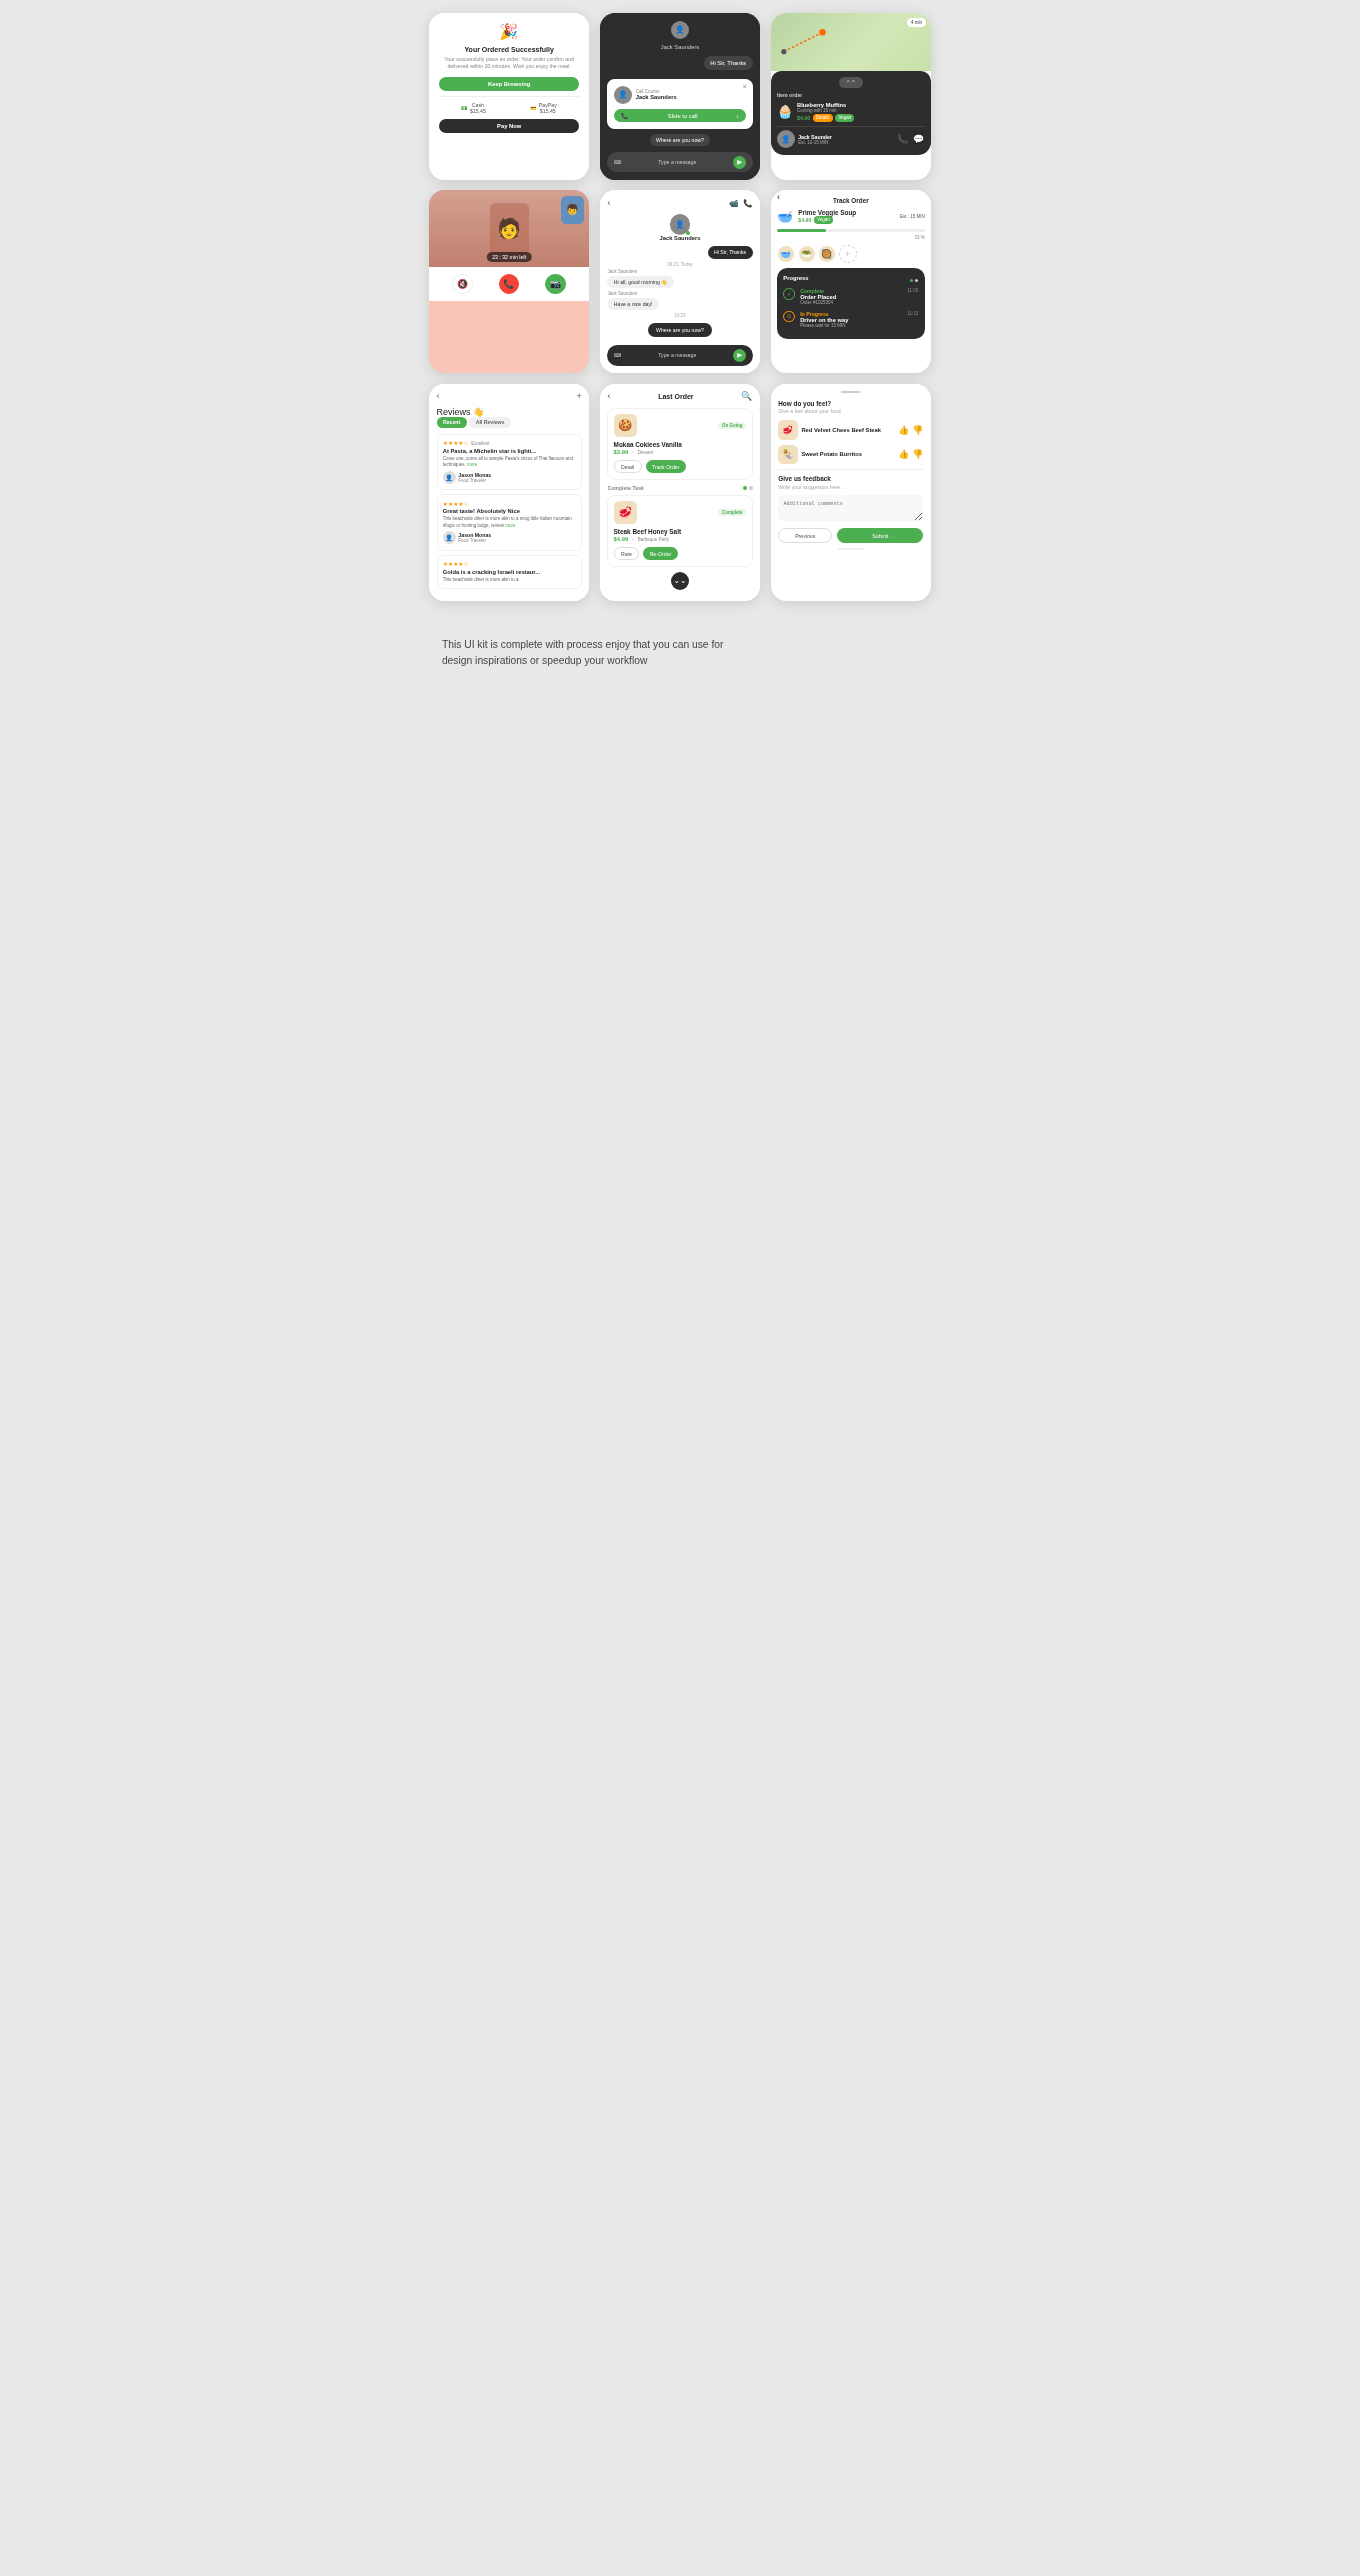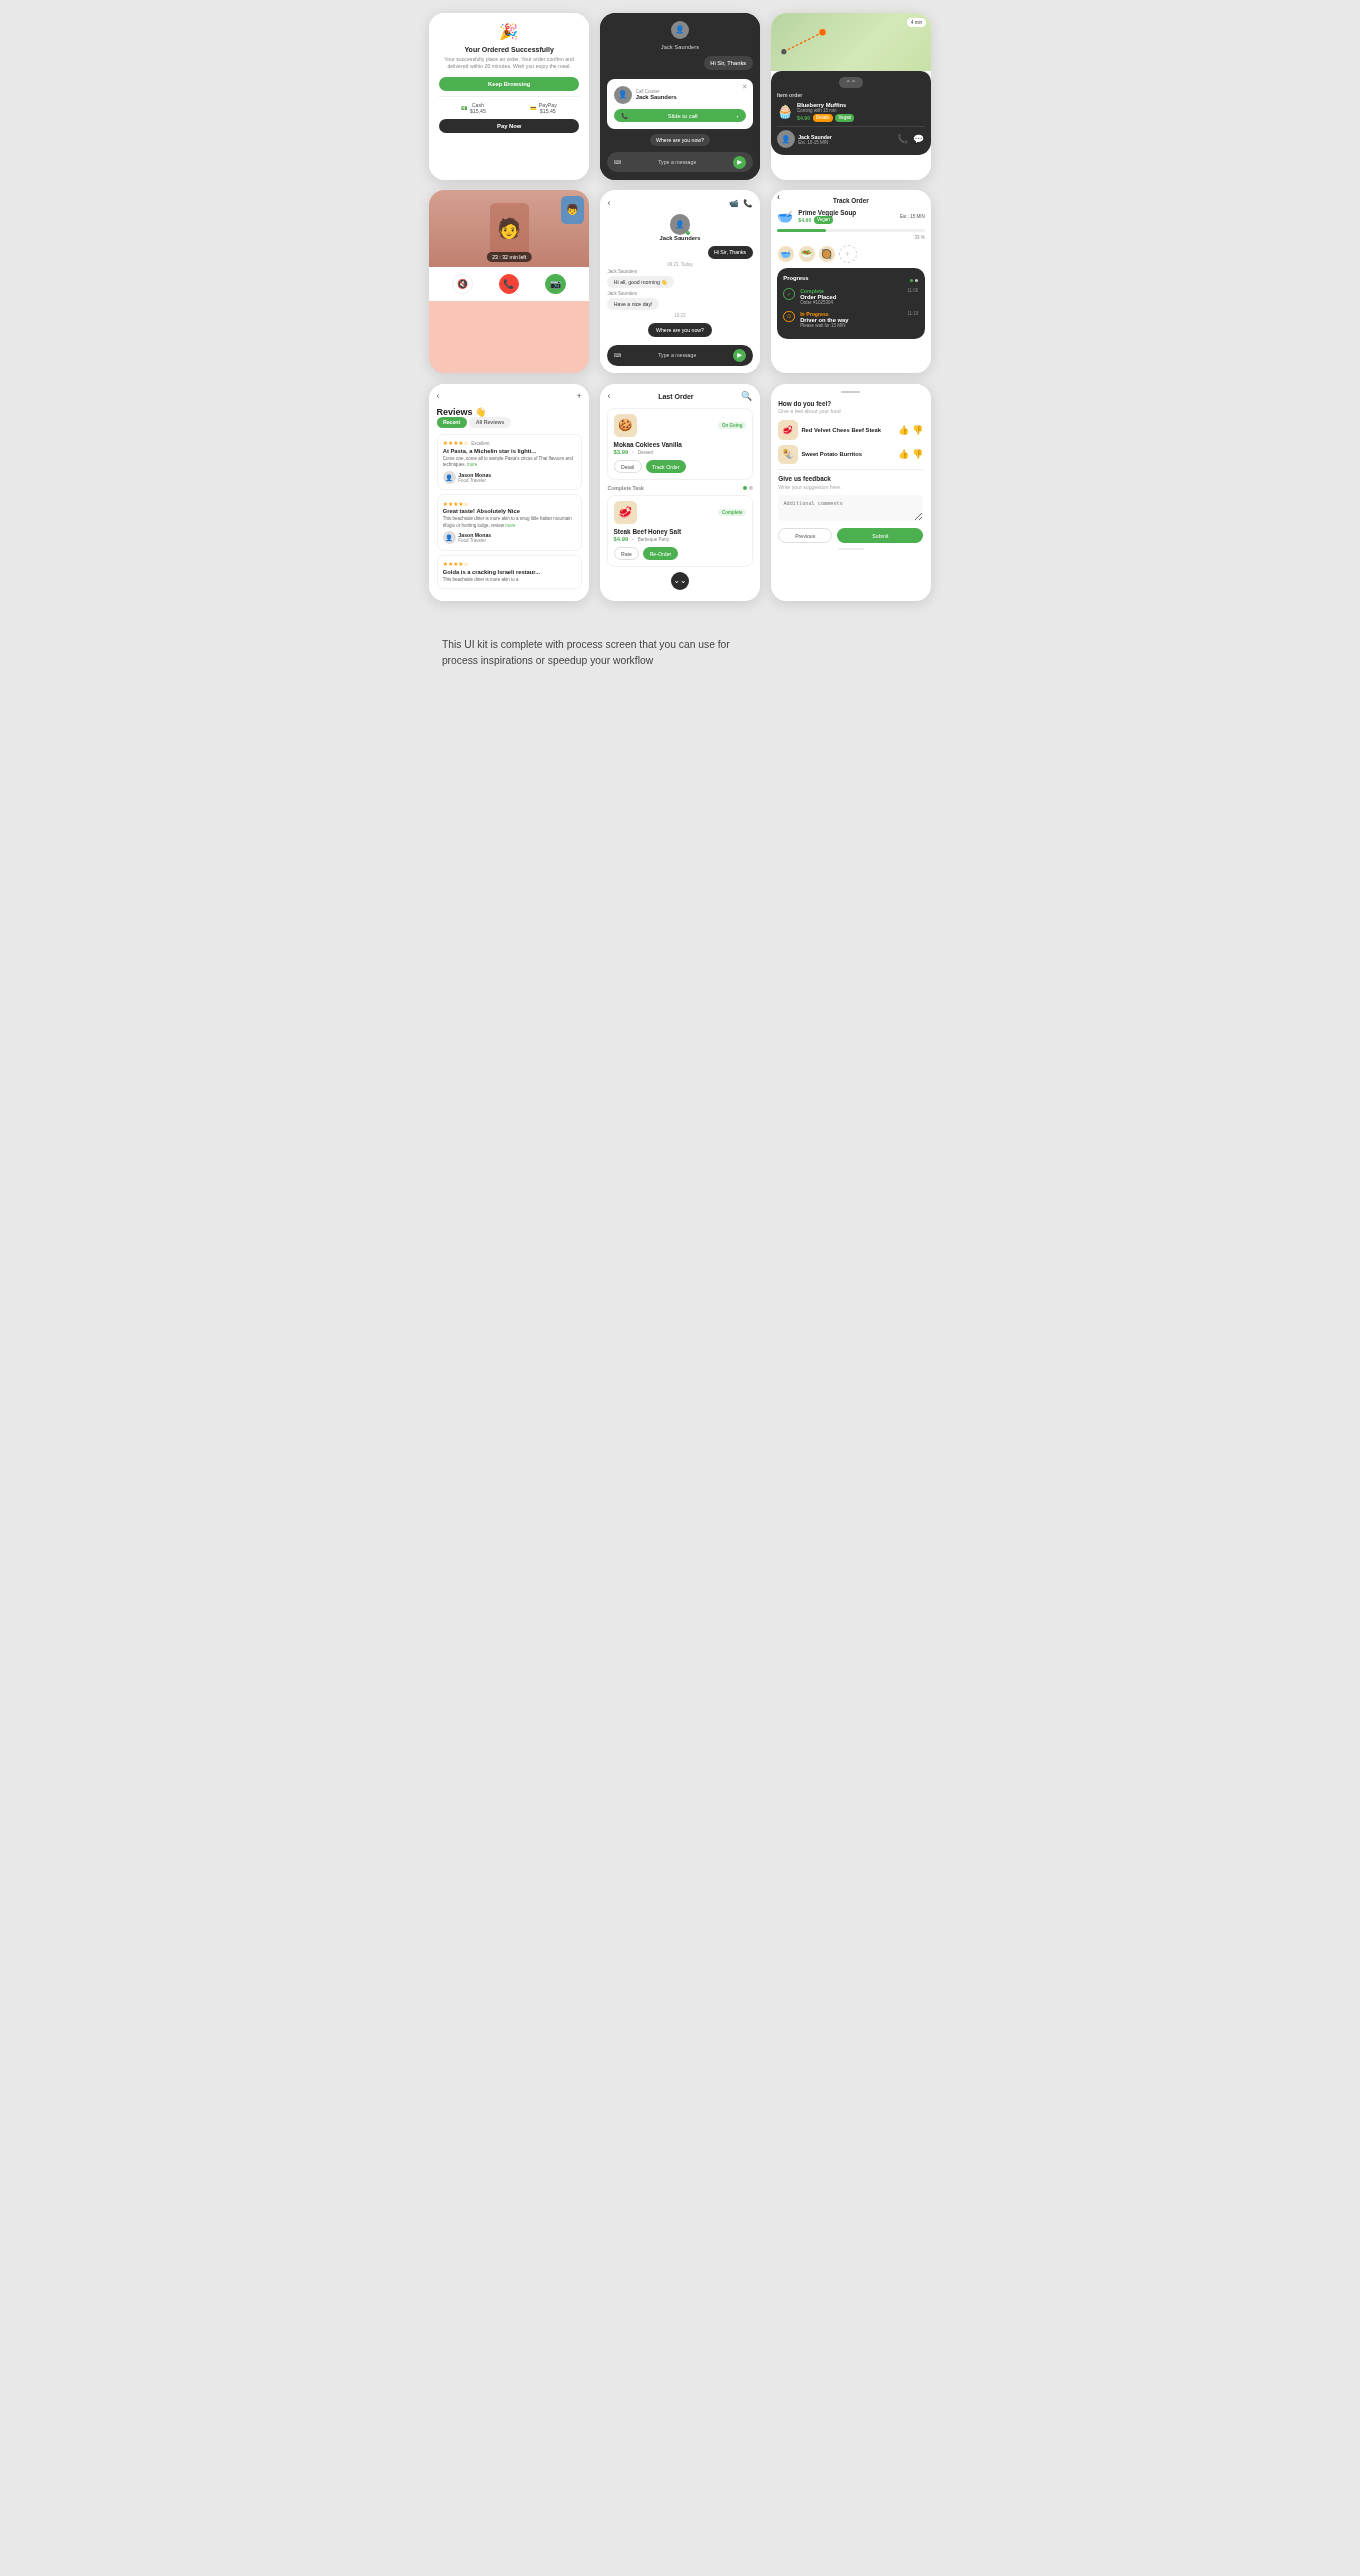--- a/index.html
+++ b/index.html
@@ -545,21 +545,21 @@
       grid-row: 3;
     }
     .reviews-header {
       display: flex;
       align-items: center;
       justify-content: space-between;
       margin-bottom: 5.2px;
     }
     .reviews-title {
       font-size: 9px;
-      font-weight: 700;
+      font-weight: 400;
       color: #222;
     }
     .tab-group {
       display: flex;
       gap: 2.6px;
       margin-bottom: 6.4px;
     }
     .tab-pill {
       padding: 2.6px 6.4px;
       border-radius: 9px;
@@ -1226,17 +1226,17 @@
         <div style="height:5.2px;"></div>
         <div style="text-align:center;">
           <div style="width:26px;height:1.9px;background:#eee;border-radius:1.3px;margin:0 auto;"></div>
         </div>
       </div>
     </div>
 
   </div>
 
   <div class="bottom-text-section">
-    <div class="boost-desc">This UI kit is complete with process screen that you can use for process inspirations or speedup your workflow</div>
+    <div class="boost-desc">This UI kit is complete with process enjoy that you can use for design inspirations or speedup your workflow</div>
   </div>
 
 </div>
 
 
 </body></html>

